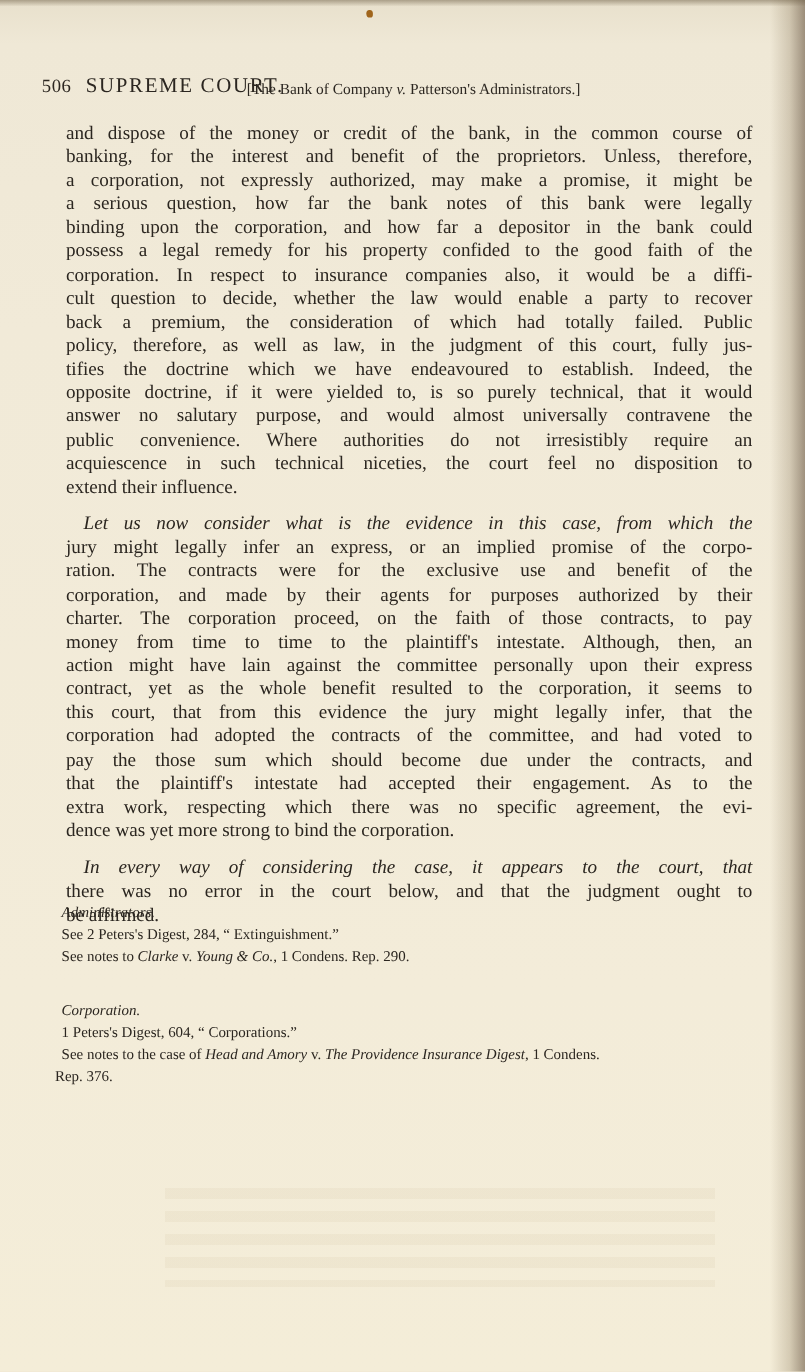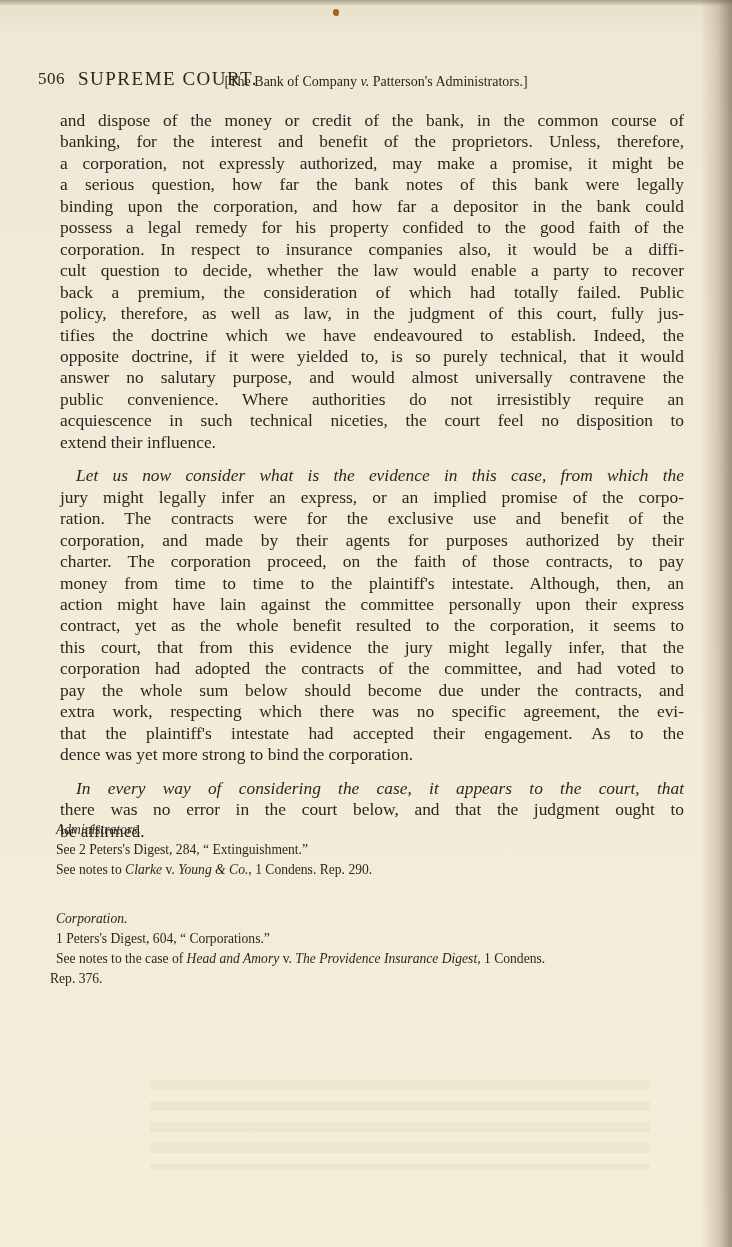--- a/index.html
+++ b/index.html
@@ -97,23 +97,23 @@
       <span class="line indent">Let us now consider what is the evidence in this case, from which the</span>
       <span class="line">jury might legally infer an express, or an implied promise of the corpo-</span>
       <span class="line">ration.  The contracts were for the exclusive use and benefit of the</span>
       <span class="line">corporation, and made by their agents for purposes authorized by their</span>
       <span class="line">charter.  The corporation proceed, on the faith of those contracts, to pay</span>
       <span class="line">money from time to time to the plaintiff's intestate.  Although, then, an</span>
       <span class="line">action might have lain against the committee personally upon their express</span>
       <span class="line">contract, yet as the whole benefit resulted to the corporation, it seems to</span>
       <span class="line">this court, that from this evidence the jury might legally infer, that the</span>
       <span class="line">corporation had adopted the contracts of the committee, and had voted to</span>
-      <span class="line">pay the whole sum below should become due under the contracts, and</span>
+      <span class="line">pay the those sum which should become due under the contracts, and</span>
+      <span class="line">that the plaintiff's intestate had accepted their engagement.  As to the</span>
       <span class="line">extra work, respecting which there was no specific agreement, the evi-</span>
-      <span class="line">that the plaintiff's intestate had accepted their engagement.  As to the</span>
       <span class="line last">dence was yet more strong to bind the corporation.</span>
     </p>
     <p>
       <span class="line indent">In every way of considering the case, it appears to the court, that</span>
       <span class="line">there was no error in the court below, and that the judgment ought to</span>
       <span class="line last">be affirmed.</span>
     </p>
   </div>
 
   <div class="notes">

